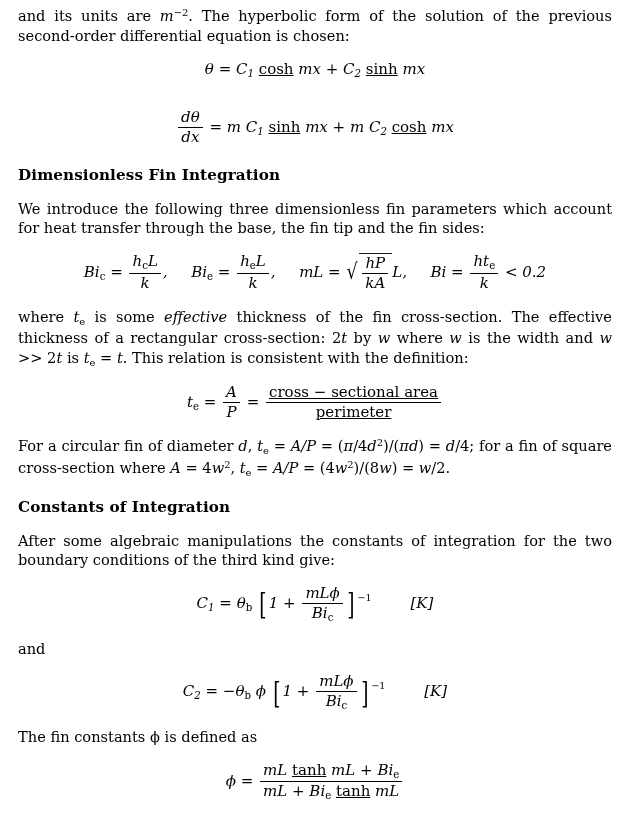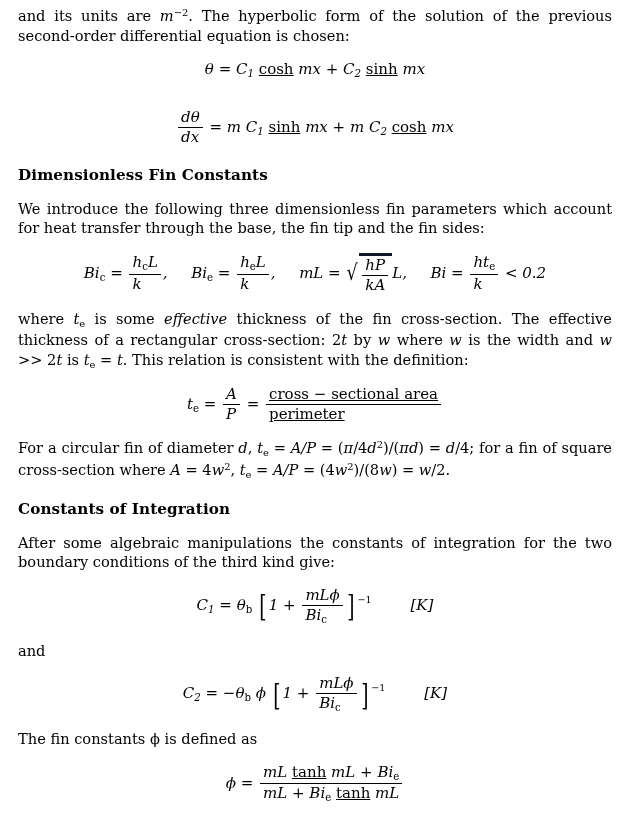--- a/index.html
+++ b/index.html
@@ -63,21 +63,21 @@
   }
   sup {
     font-size: 0.68em;
     vertical-align: 0.52em;
     font-style: normal;
   }
   sub.it, sup.it { font-style: italic; }
   .frac {
     display: inline-block;
     vertical-align: middle;
-    text-align: left;
+    text-align: center;
     margin: 0 2px;
   }
   .frac > .num {
     display: block;
     padding: 0 3px 1px 3px;
     border-bottom: 1px solid #000;
     line-height: 1.15;
   }
   .frac > .den {
     display: block;
@@ -90,21 +90,21 @@
     white-space: nowrap;
   }
   .sqrt > .radical {
     display: inline-block;
     font-size: 1.45em;
     vertical-align: -0.12em;
     transform: scaleX(0.8);
   }
   .sqrt > .rad-body {
     display: inline-block;
-    border-top: 3px solid #0f172a;
+    border-top: 1px solid #0f172a;
     padding: 1px 2px 0 1px;
     vertical-align: middle;
   }
   .brk {
     display: inline-block;
     vertical-align: middle;
     font-size: 2.0em;
     font-style: normal;
     transform: scaleX(0.62);
     line-height: 0.8;
@@ -155,21 +155,21 @@
 
     <div class="eq">
       <span class="eqline">
         <span class="frac"><span class="num"><i>dθ</i></span><span class="den"><i>dx</i></span></span>
         = <i>m C</i><sub class="it">1</sub> <span class="up">sinh</span> <i>mx</i> + <i>m C</i><sub class="it">2</sub> <span class="up">cosh</span> <i>mx</i>
       </span>
     </div>
 
     <div class="spacer-lg"></div>
 
-    <h2 class="section">Dimensionless Fin Constants</h2>
+    <h2 class="section">Dimensionless Fin Integration</h2>
 
     <div class="spacer-md"></div>
 
     <p class="para">We introduce the following three dimensionless fin parameters which account for heat transfer through the base, the fin tip and the fin sides:</p>
 
     <div class="spacer-md"></div>
 
     <div class="eq">
       <span class="eqline">
         <i>Bi</i><sub>c</sub> = <span class="frac"><span class="num"><i>h</i><sub>c</sub><i>L</i></span><span class="den"><i>k</i></span></span>,

